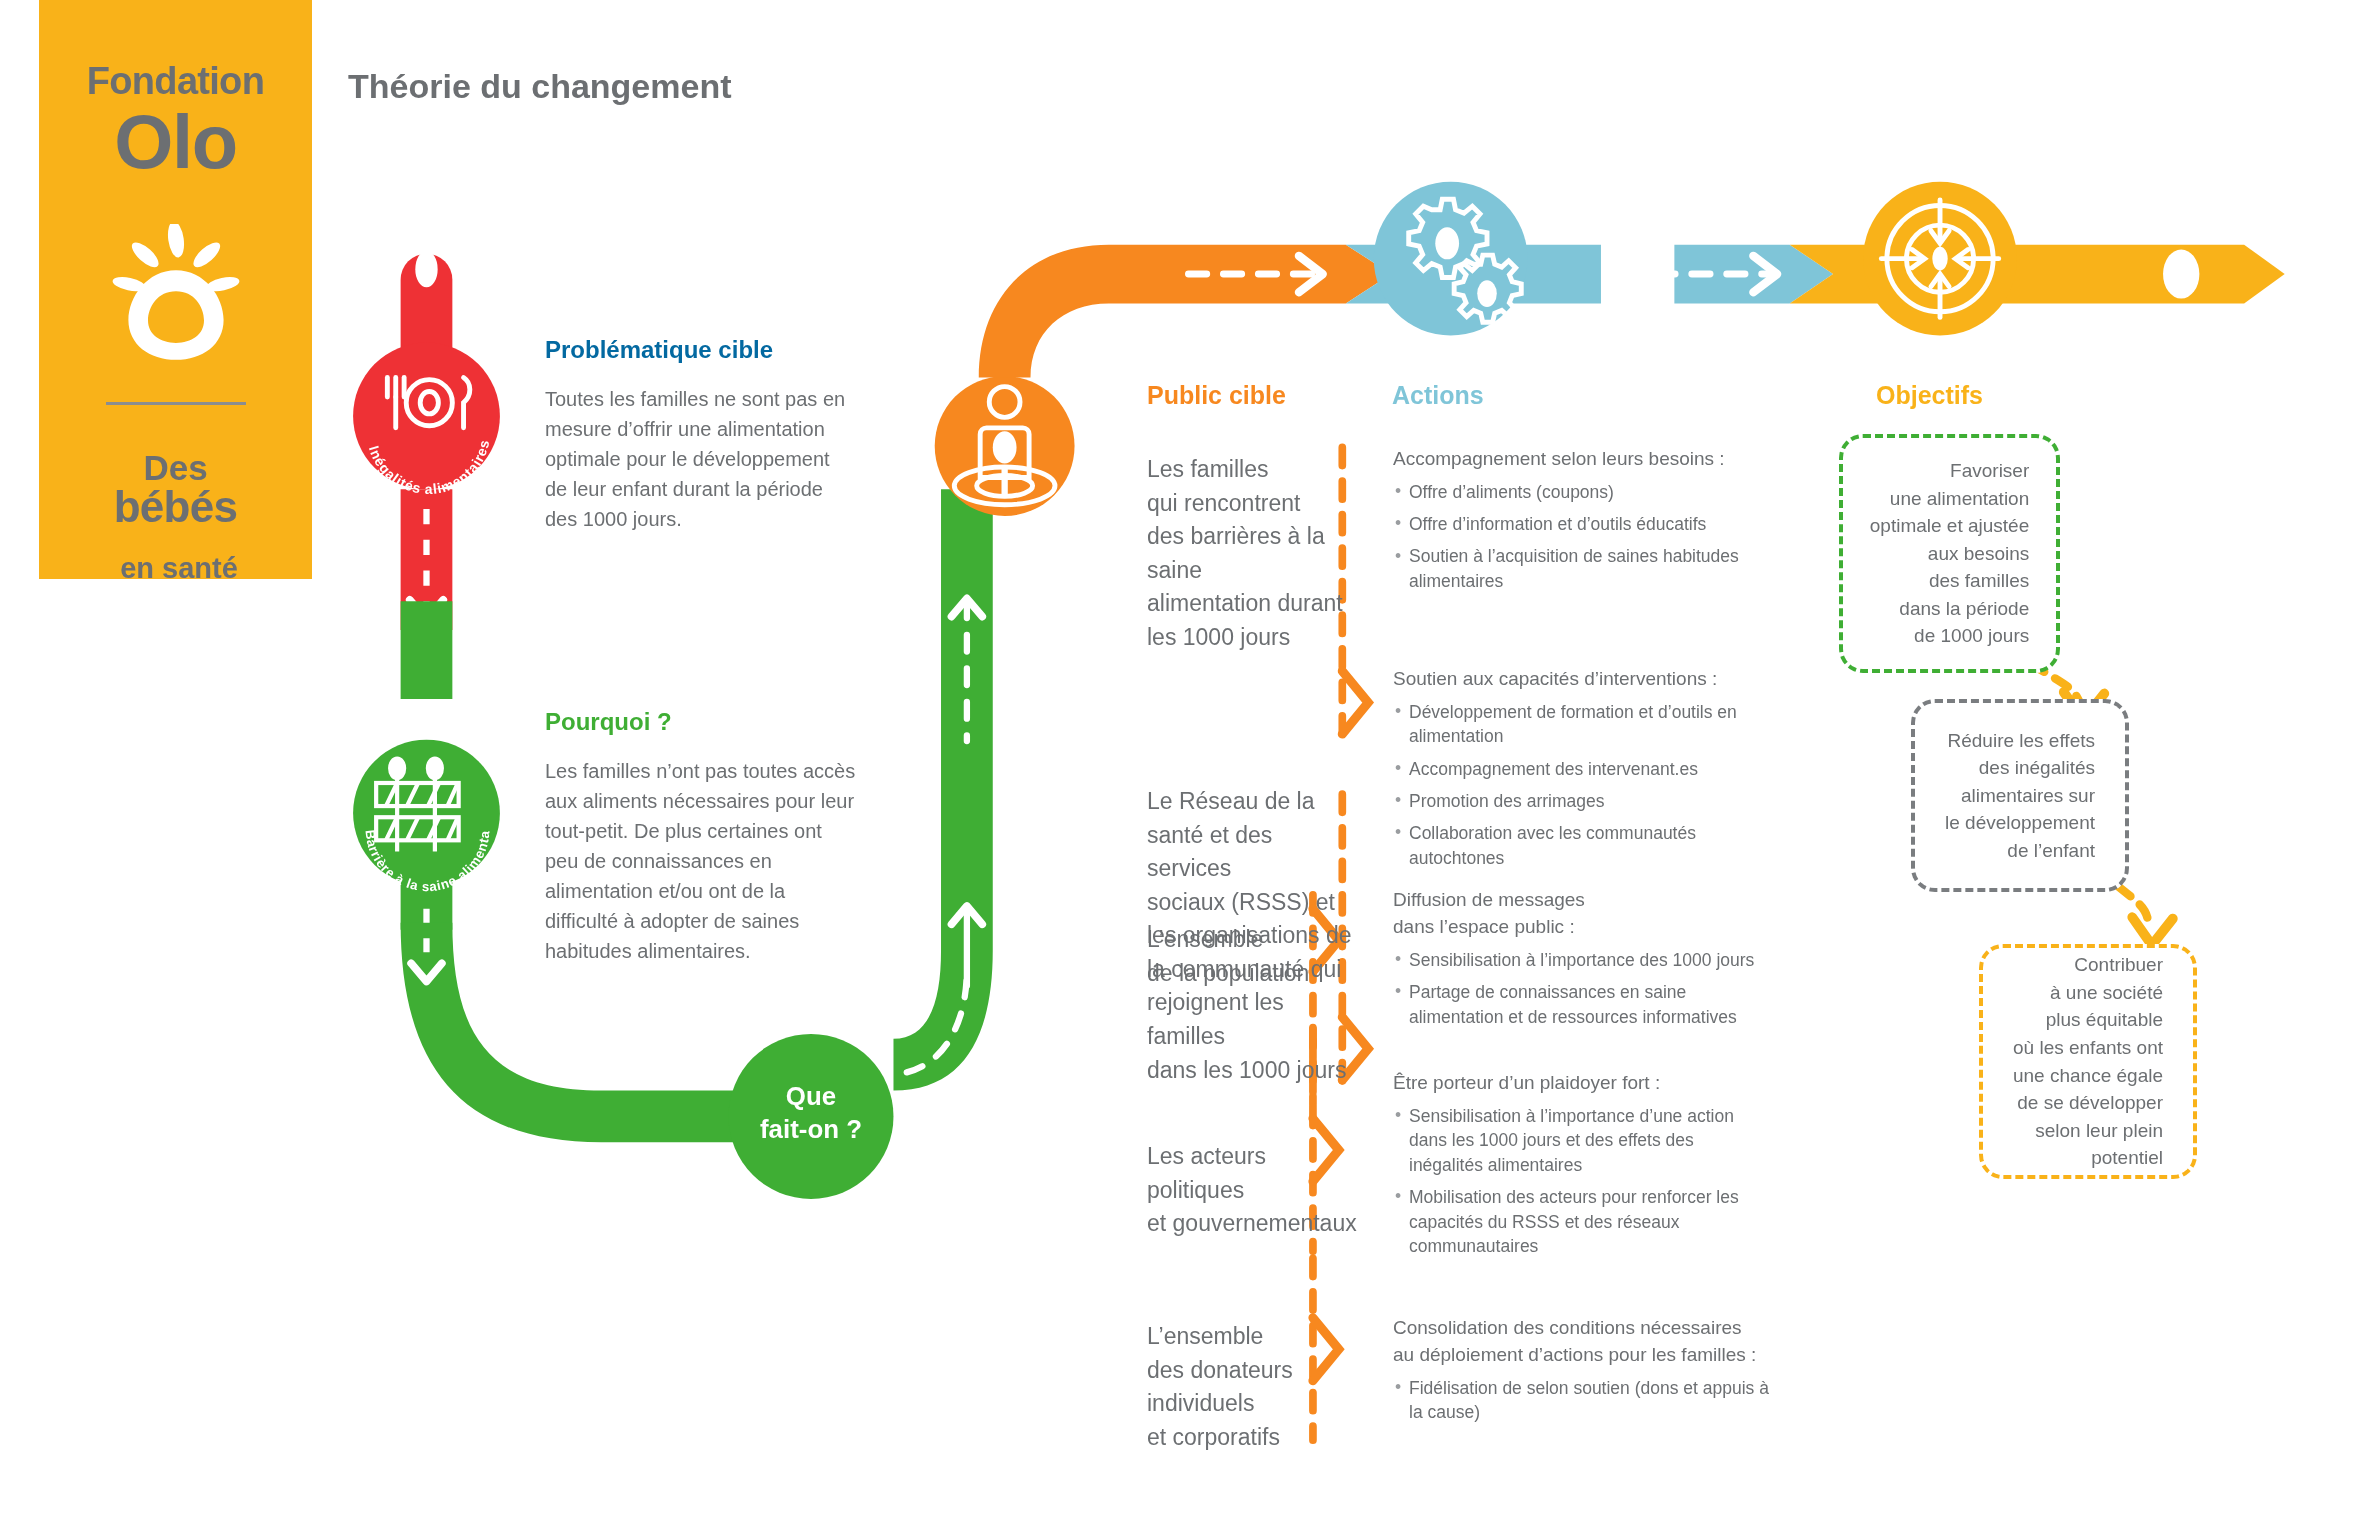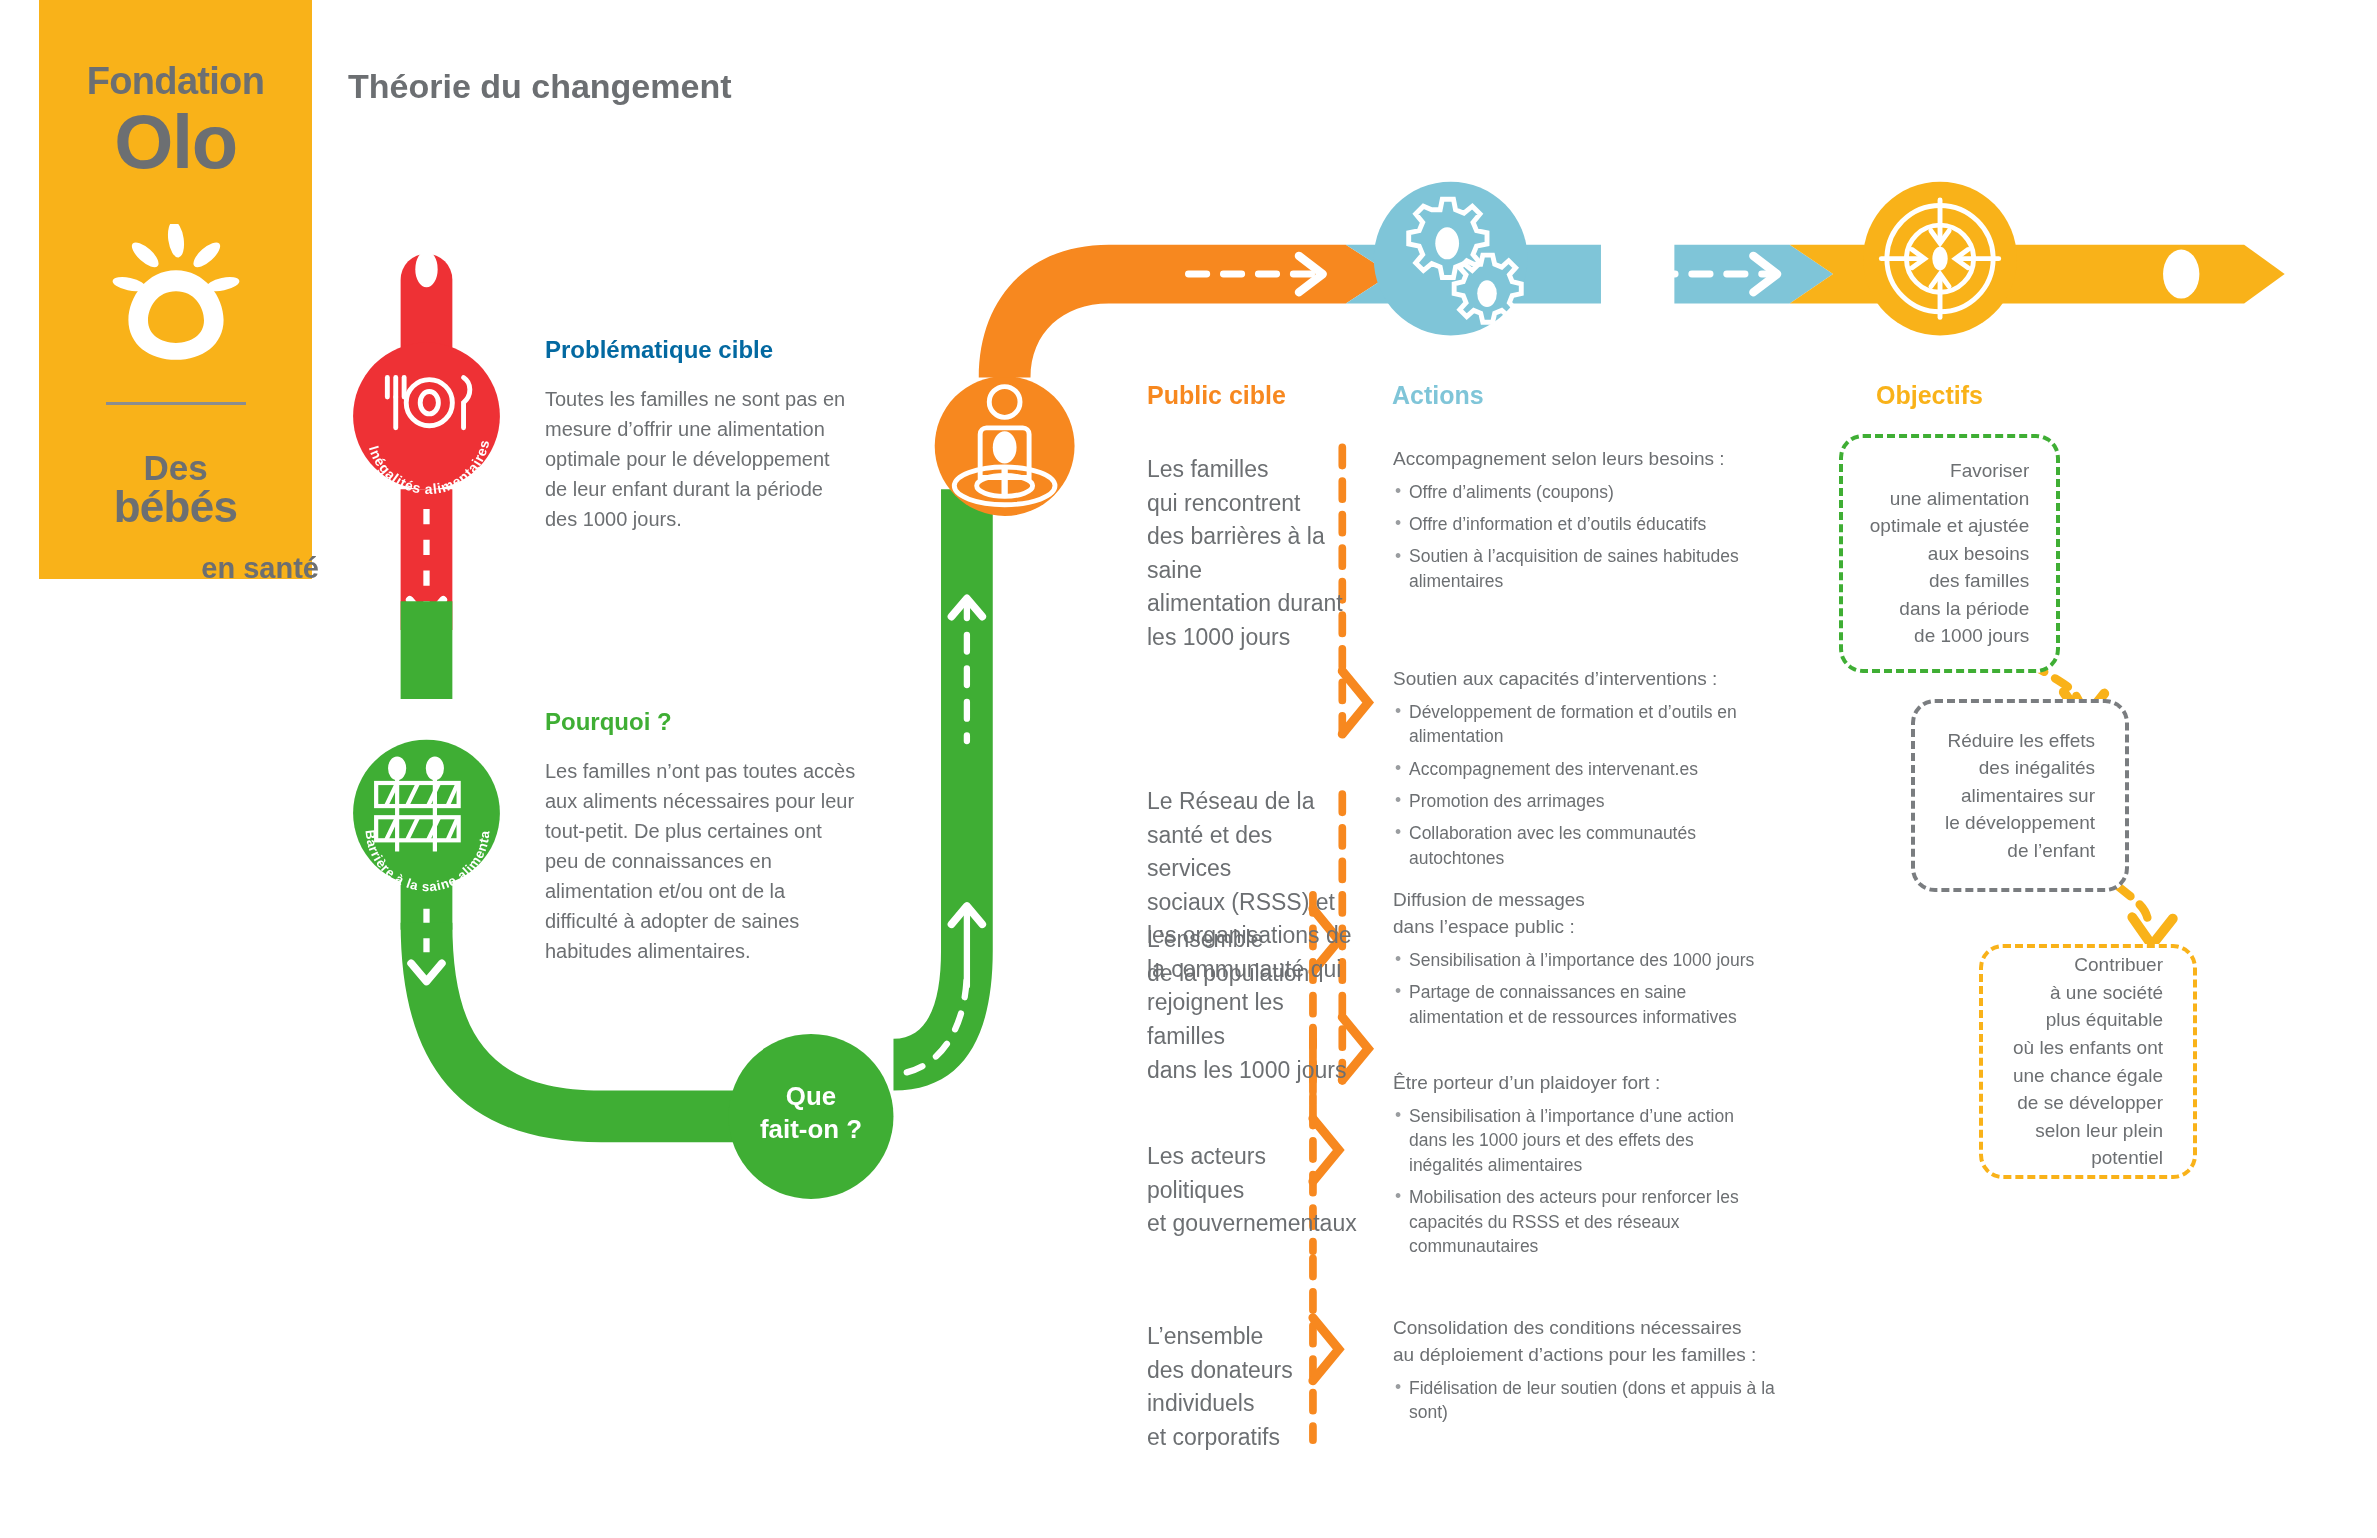--- a/index.html
+++ b/index.html
@@ -11,21 +11,21 @@
   .logo-fondation{position:absolute;top:60px;left:0;width:273px;text-align:center;
       font-size:38px;font-weight:bold;color:#6C6F72;letter-spacing:-0.7px;}
   .logo-olo{position:absolute;top:98px;left:0;width:273px;text-align:center;
       font-size:76px;font-weight:bold;color:#6C6F72;line-height:1.15;letter-spacing:-1.4px;}
   .logo-mark{position:absolute;top:224px;left:50%;transform:translateX(-50%);}
   .logo-rule{position:absolute;top:402px;left:67px;width:140px;height:2.8px;background:#8A8D90;}
   .logo-des{position:absolute;top:448px;left:0;width:273px;text-align:center;
       font-size:35px;font-weight:bold;color:#6C6F72;}
   .logo-bebes{position:absolute;top:482px;left:0;width:273px;text-align:center;
       font-size:44px;font-weight:bold;color:#6C6F72;letter-spacing:-0.7px;}
-  .logo-ensante{position:absolute;top:552px;left:0;width:280px;text-align:right;
+  .logo-ensante{position:absolute;top:552px;left:0;width:280px;text-align:center;
       font-size:29px;font-weight:bold;color:#6C6F72;}
 
   
   .page-title{position:absolute;left:348px;top:67px;font-size:34px;font-weight:bold;color:#6C6F72;}
 
   
   .lc-head{font-size:24px;font-weight:bold;margin:0 0 11.2px 0;}
   .lc-head.red{color:#0369a1;}
   .lc-head.green{color:#3FAE34;}
   .lc-body{font-size:20px;color:#6C6F72;line-height:1.5;}
@@ -308,21 +308,21 @@
   <div class="act" style="left:1393px;top:1070px;">
     <div class="act-title">Être porteur d’un plaidoyer fort :</div>
     <ul>
         <li>Sensibilisation à l’importance d’une action dans les 1000 jours et des effets des inégalités alimentaires</li>
         <li>Mobilisation des acteurs pour renforcer les capacités du RSSS et des réseaux communautaires</li>
       </ul>
   </div>
   <div class="act" style="left:1393px;top:1315px;width:392px;">
     <div class="act-title">Consolidation des conditions nécessaires<br>au déploiement d’actions pour les familles :</div>
     <ul>
-        <li>Fidélisation de leur soutien (dons et appuis à la sont)</li>
+        <li>Fidélisation de selon soutien (dons et appuis à la cause)</li>
       </ul>
   </div>
 
   <div class="obj" id="obj1">
     <span>Favoriser<br>une alimentation<br>optimale et ajustée<br>aux besoins<br>des familles<br>dans la période<br>de 1000 jours</span>
   </div>
   <div class="obj" id="obj2">
     <span>Réduire les effets<br>des inégalités<br>alimentaires sur<br>le développement<br>de l’enfant</span>
   </div>
   <div class="obj" id="obj3">

